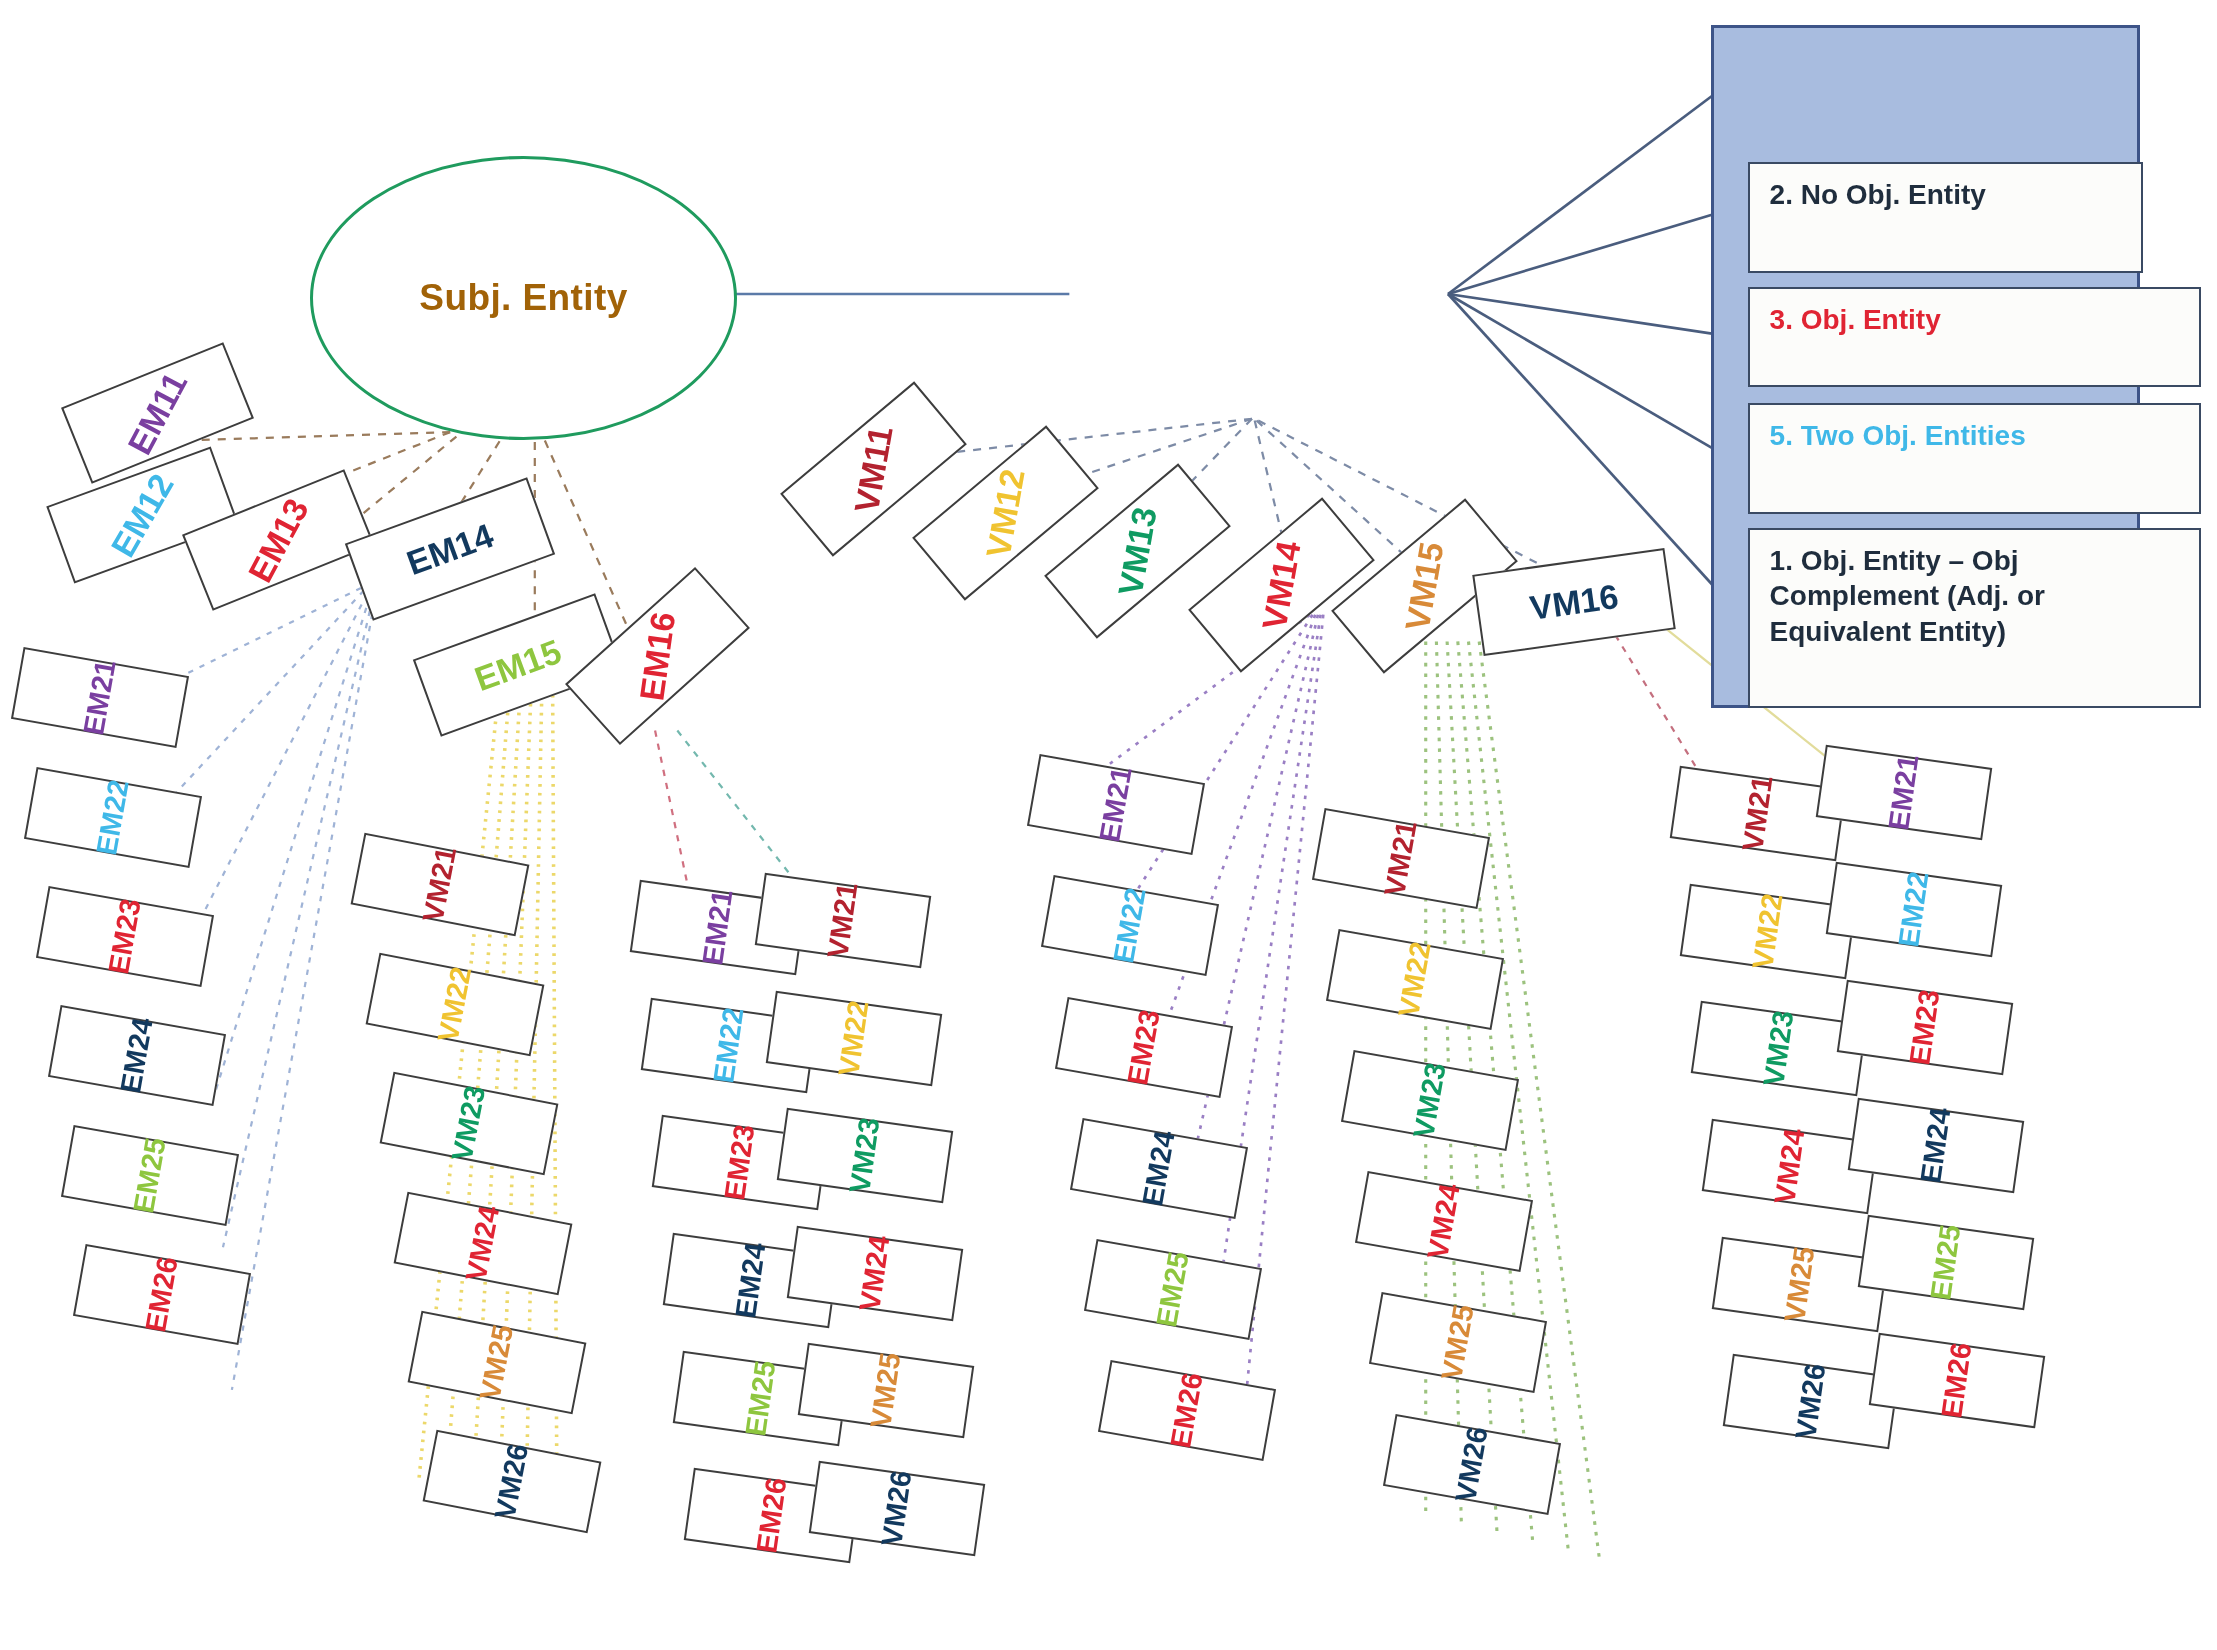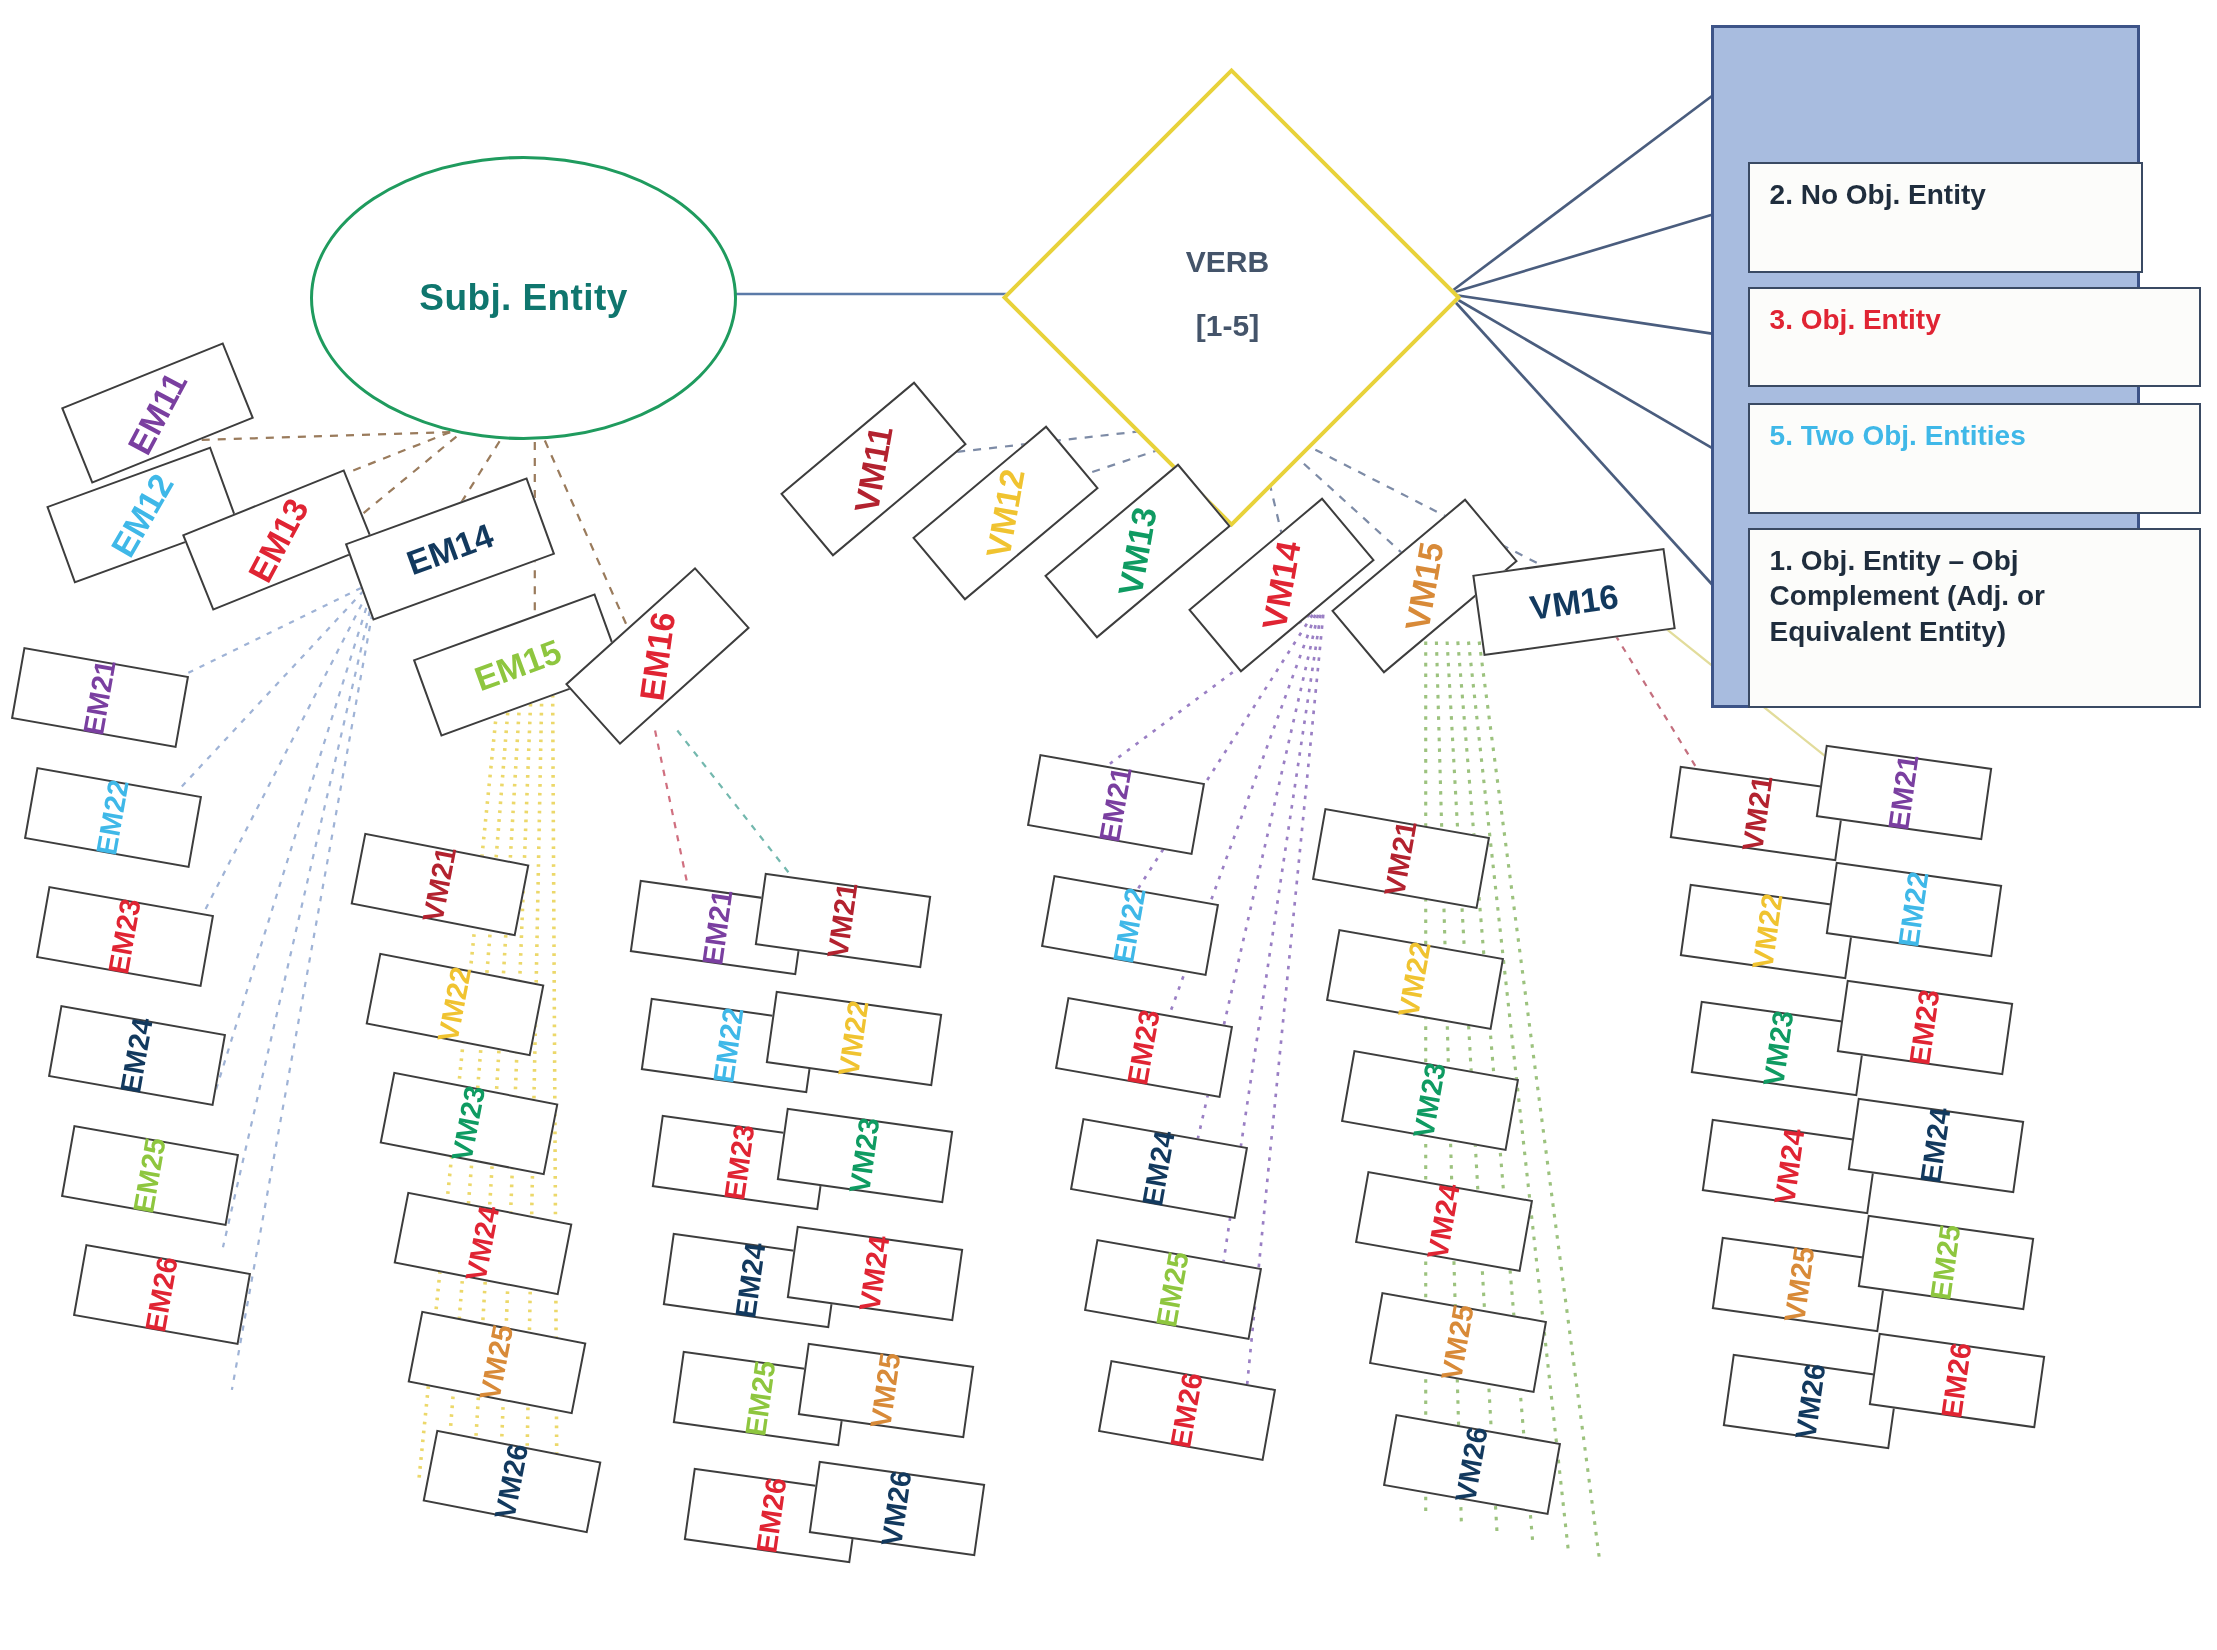--- a/index.html
+++ b/index.html
@@ -4,21 +4,21 @@
 <style>
   html,body{margin:0;padding:0;background:#ffffff;}
   body{font-family:"Liberation Sans",sans-serif;}
   #stage{position:relative;width:2218px;height:1650px;background:#ffffff;overflow:hidden;}
   #wires{position:absolute;left:0;top:0;width:2218px;height:1650px;pointer-events:none;}
 
   
   .ellipse{
     position:absolute;border:3.6px solid #1f9b5e;border-radius:50%;
     background:#ffffff;display:flex;align-items:center;justify-content:center;
-    color:#0f766e;font-size:37px;font-weight:600;letter-spacing:0.4px;
+    color:#a16207;font-size:37px;font-weight:600;letter-spacing:0.4px;
   }
 
   
   .diamond-wrap{position:absolute;}
   .diamond{
     position:absolute;left:0;top:0;width:100%;height:100%;
     border:4.5px solid #e8d23a;background:#ffffff;
     transform:rotate(45deg);
   }
   .diamond-label{
@@ -149,27 +149,20 @@
 
     <g stroke="#e2dc9b" stroke-width="2.5" fill="none">
       <line x1="1850" y1="690" x2="2075" y2="870"></line>
     </g>
   </svg>
 
   <div class="ellipse" style="left:310px;top:156px;width:421px;height:278px;">
     <span>Subj. Entity</span>
   </div>
 
-  <div class="diamond-wrap" style="left:1069px;top:135px;width:317px;height:317px;">
-    <div class="diamond"></div>
-    <div class="diamond-label">
-      <span>VERB</span>
-      <span>[1-5]</span>
-    </div>
-  </div>
 
   <div class="panel" style="left:1711px;top:25px;height:677px;width:423px;"></div>
 
   <div class="panel-card" style="left:1748px;top:162px;width:395px;height:111px;">
     <span style="color:#1f2d3d">2. No Obj. Entity</span>
   </div>
   <div class="panel-card" style="left:1748px;top:287px;width:453px;height:100px;">
     <span style="color:#e02433">3. Obj. Entity</span>
   </div>
   <div class="panel-card" style="left:1748px;top:403px;width:453px;height:111px;">

